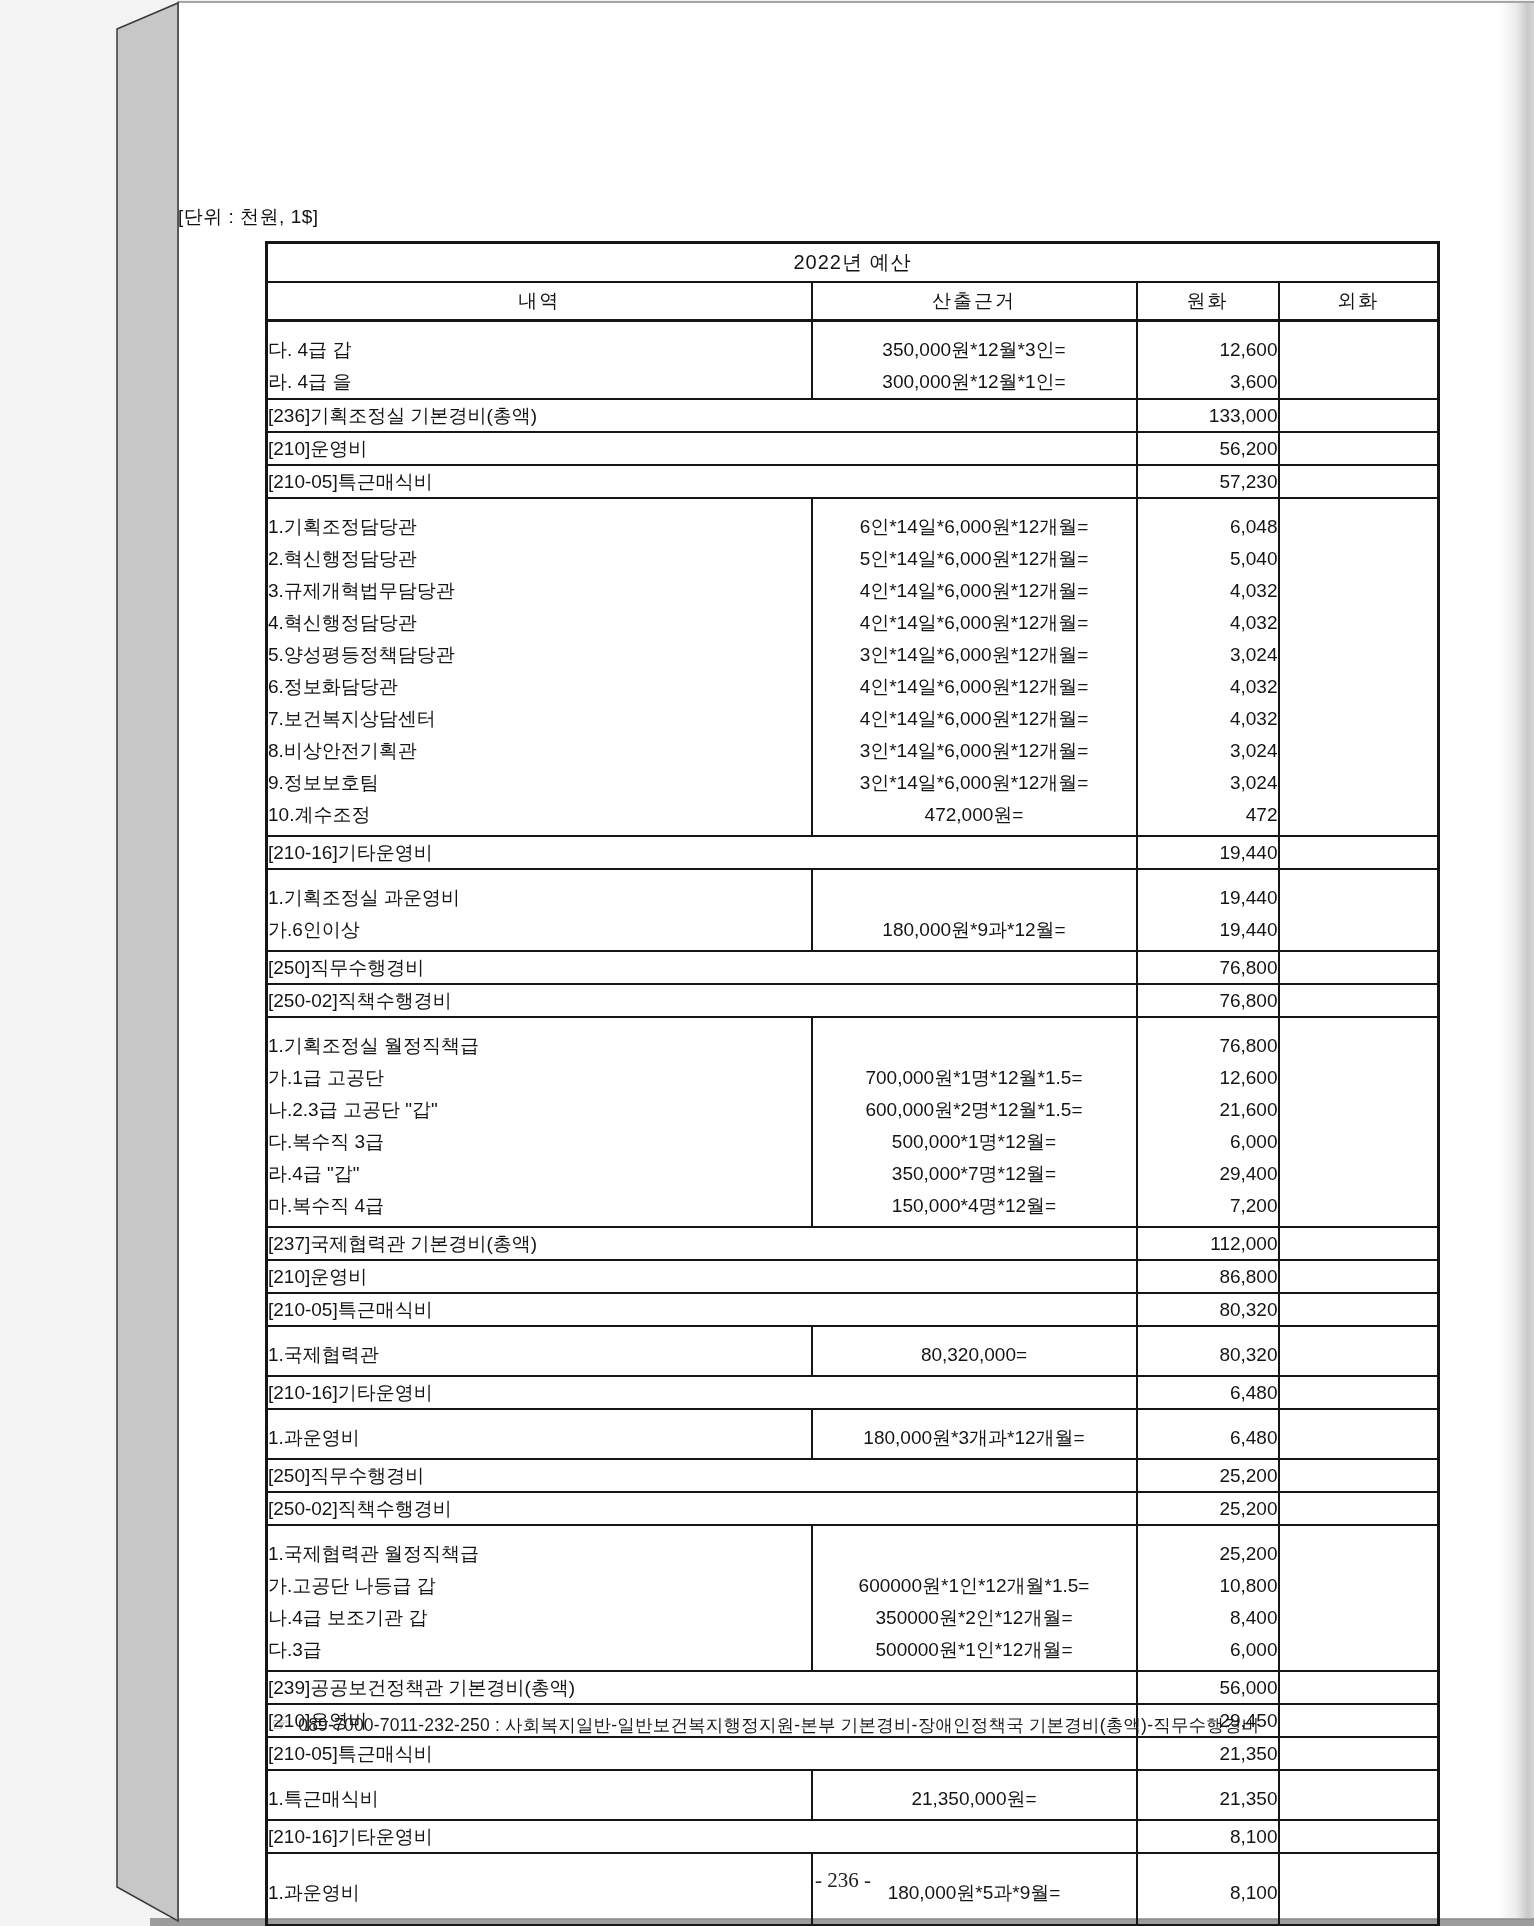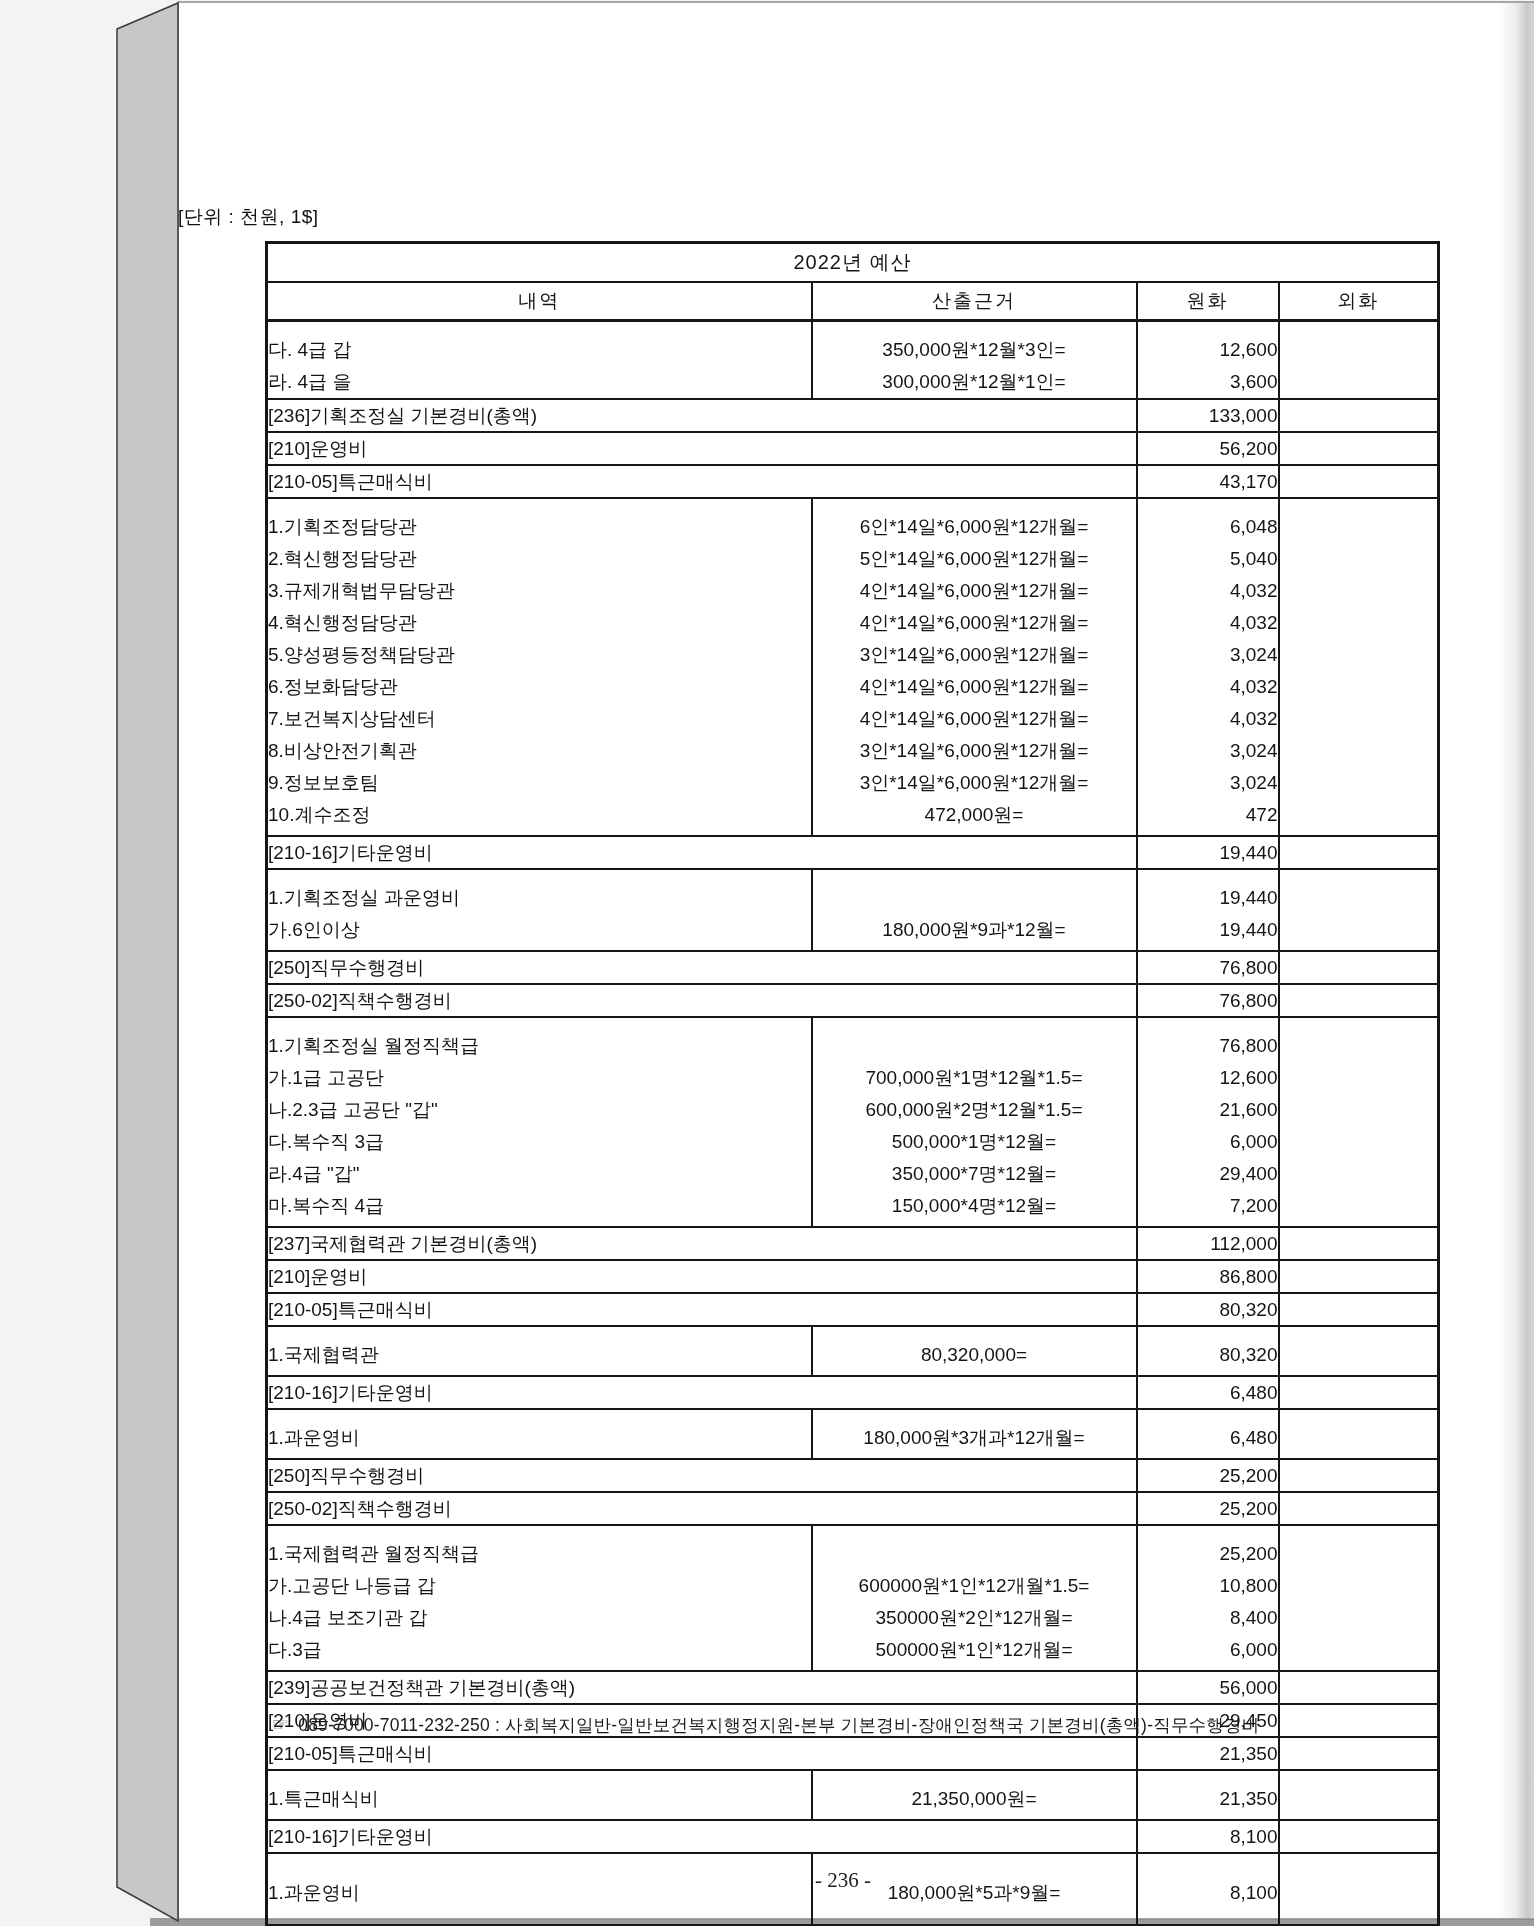--- a/index.html
+++ b/index.html
@@ -115,21 +115,21 @@
         <td class="c-won">133,000</td>
         <td class="c-for"></td>
       </tr>
       <tr class="section">
         <td class="c-label ind2" colspan="2">[210]운영비</td>
         <td class="c-won">56,200</td>
         <td class="c-for"></td>
       </tr>
       <tr class="section">
         <td class="c-label ind3" colspan="2">[210-05]특근매식비</td>
-        <td class="c-won">43,170</td>
+        <td class="c-won">57,230</td>
         <td class="c-for"></td>
       </tr>
       <tr class="gline gfirst">
         <td class="c-label ind4">1.기획조정담당관</td>
         <td class="c-basis">6인*14일*6,000원*12개월=</td>
         <td class="c-won">6,048</td>
         <td class="c-for"></td>
       </tr>
       <tr class="gline">
         <td class="c-label ind4">2.혁신행정담당관</td>

